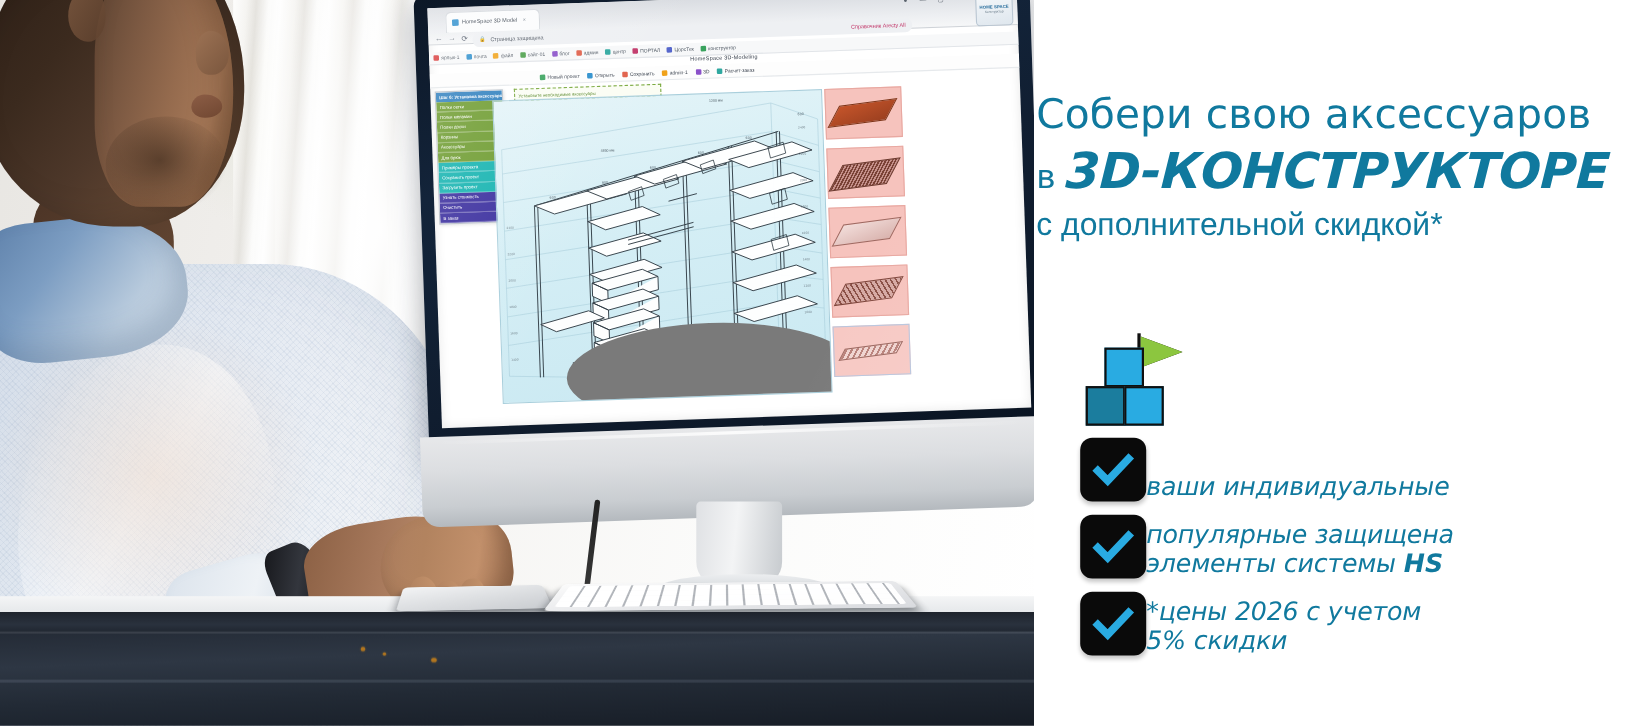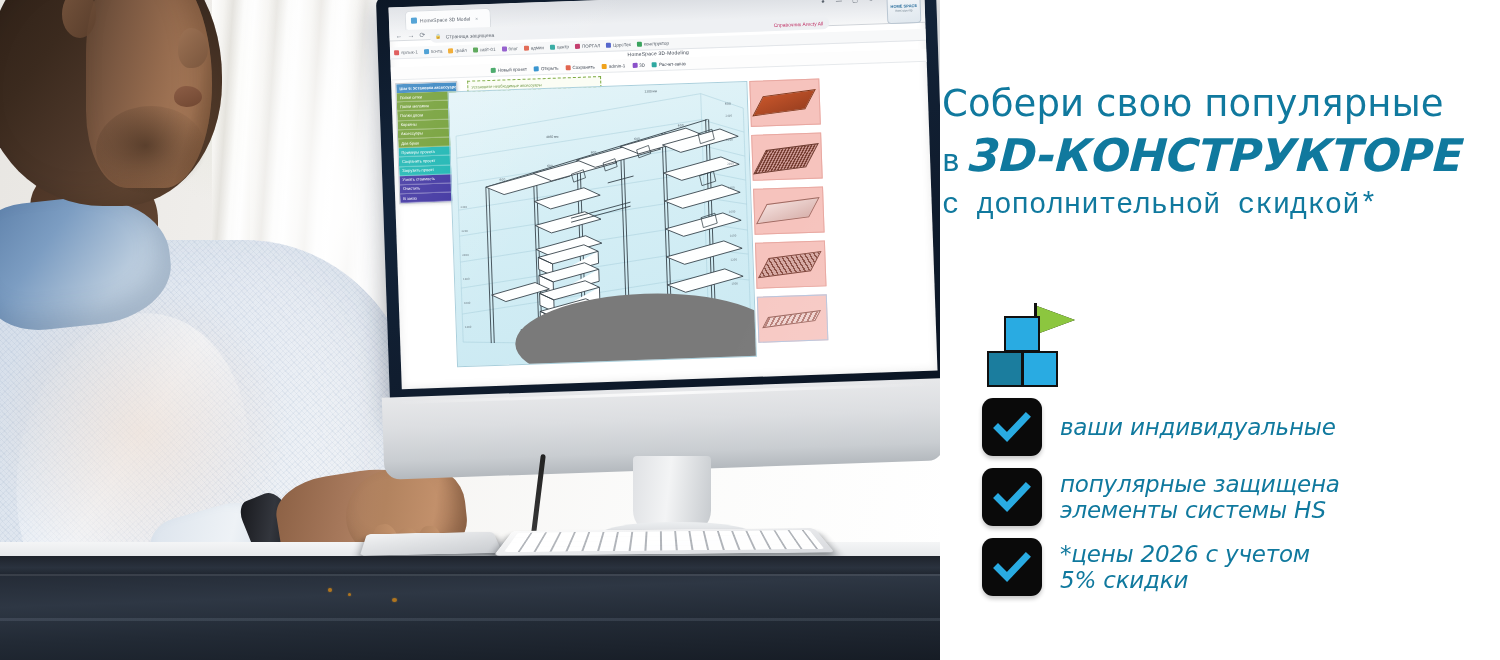--- a/index.html
+++ b/index.html
@@ -413,21 +413,21 @@
     display: flex; align-items: baseline; gap: 9px; margin-top: 5px;
   }
   .h-prefix { font-size: 30px; color: #10799E; font-family: "DejaVu Sans", sans-serif; }
   .h-strong {
     font-size: 45px; color: #10799E; font-weight: bold; font-style: italic;
     letter-spacing: -0.5px; font-family: "DejaVu Sans", sans-serif;
     transform: skewX(-3deg);
   }
   .h-line3 {
     font-size: 29px; color: #10799E; margin-top: 8px; line-height: 1.1;
-    font-family: Liberation Mono, monospace;
+    font-family: Liberation Sans, sans-serif;
   }
 
   
   .blocks { position: absolute; left: 57px; top: 305px; width: 100px; height: 90px; }
   .blk { position: absolute; border: 2.5px solid #101010; }
   .blk-tl { left: 0;  top: 46px; width: 36px; height: 36px; background: #1B7D9E; }
   .blk-tr { left: 35px; top: 46px; width: 36px; height: 36px; background: #29ABE2; }
   .blk-top{ left: 17px; top: 11px; width: 36px; height: 36px; background: #29ABE2; }
   .pole { position: absolute; left: 47px; top: -2px; width: 3px; height: 50px; background: #101010; }
   .flag {
@@ -442,34 +442,34 @@
     position: absolute; left: 49px; top: -1px;
     width: 0; height: 0;
     border-top: 16px solid transparent;
     border-bottom: 16px solid transparent;
     border-left: 42px solid #101010;
     z-index: -1;
   }
 
   
   .bullets { position: absolute; left: 52px; top: 398px; width: 500px; }
-  .bullet { display: flex; align-items: center; gap: 18px; margin-bottom: 12px; }
+  .bullet { display: flex; align-items: flex-end; margin-bottom: 12px; }
   .chk {
     flex: none; width: 60px; height: 58px; border-radius: 11px;
     background: #0a0a0a;
     display: flex; align-items: center; justify-content: center;
     box-shadow: 0 3px 4px rgba(0,0,0,0.22);
   }
   .chk svg { width: 40px; height: 40px; display: block; }
   .btext {
     font-size: 23px; color: #10799E; line-height: 1.13;
     font-style: italic; font-family: "DejaVu Sans", sans-serif;
     letter-spacing: -0.2px;
   }
-  .btext .hs { font-weight: normal; font-style: italic; letter-spacing: 0; }
+  .btext .hs { font-weight: bold; font-style: italic; letter-spacing: 0; }
 </style>
 </head>
 <body>
 
 <div id="stage">
 
   <div class="photo-scene">
     <div class="wall"></div>
     <div class="wall-smudge"></div>
     <div class="curtain"></div>
@@ -767,21 +767,21 @@
     <div class="desk-face"></div>
     <div class="desk-grain"></div>
     <div class="desk-speck" style="left:328px; bottom:68px; width:4px; height:4px;"></div>
     <div class="desk-speck" style="left:348px; bottom:64px; width:3px; height:3px;"></div>
     <div class="desk-speck" style="left:392px; bottom:58px; width:5px; height:4px;"></div>
   </div>
 
   <div class="promo">
 
     <div class="headline">
-      <div class="h-line1">Собери свою популярные</div>
+      <div class="h-line1">Собери свою аксессуаров</div>
       <div class="h-line2">
         <span class="h-prefix">в</span>
         <span class="h-strong">3D-КОНСТРУКТОРЕ</span>
       </div>
       <div class="h-line3">с дополнительной скидкой*</div>
     </div>
 
     <div class="blocks">
       <div class="pole"></div>
       <div class="flag-outline"></div>

